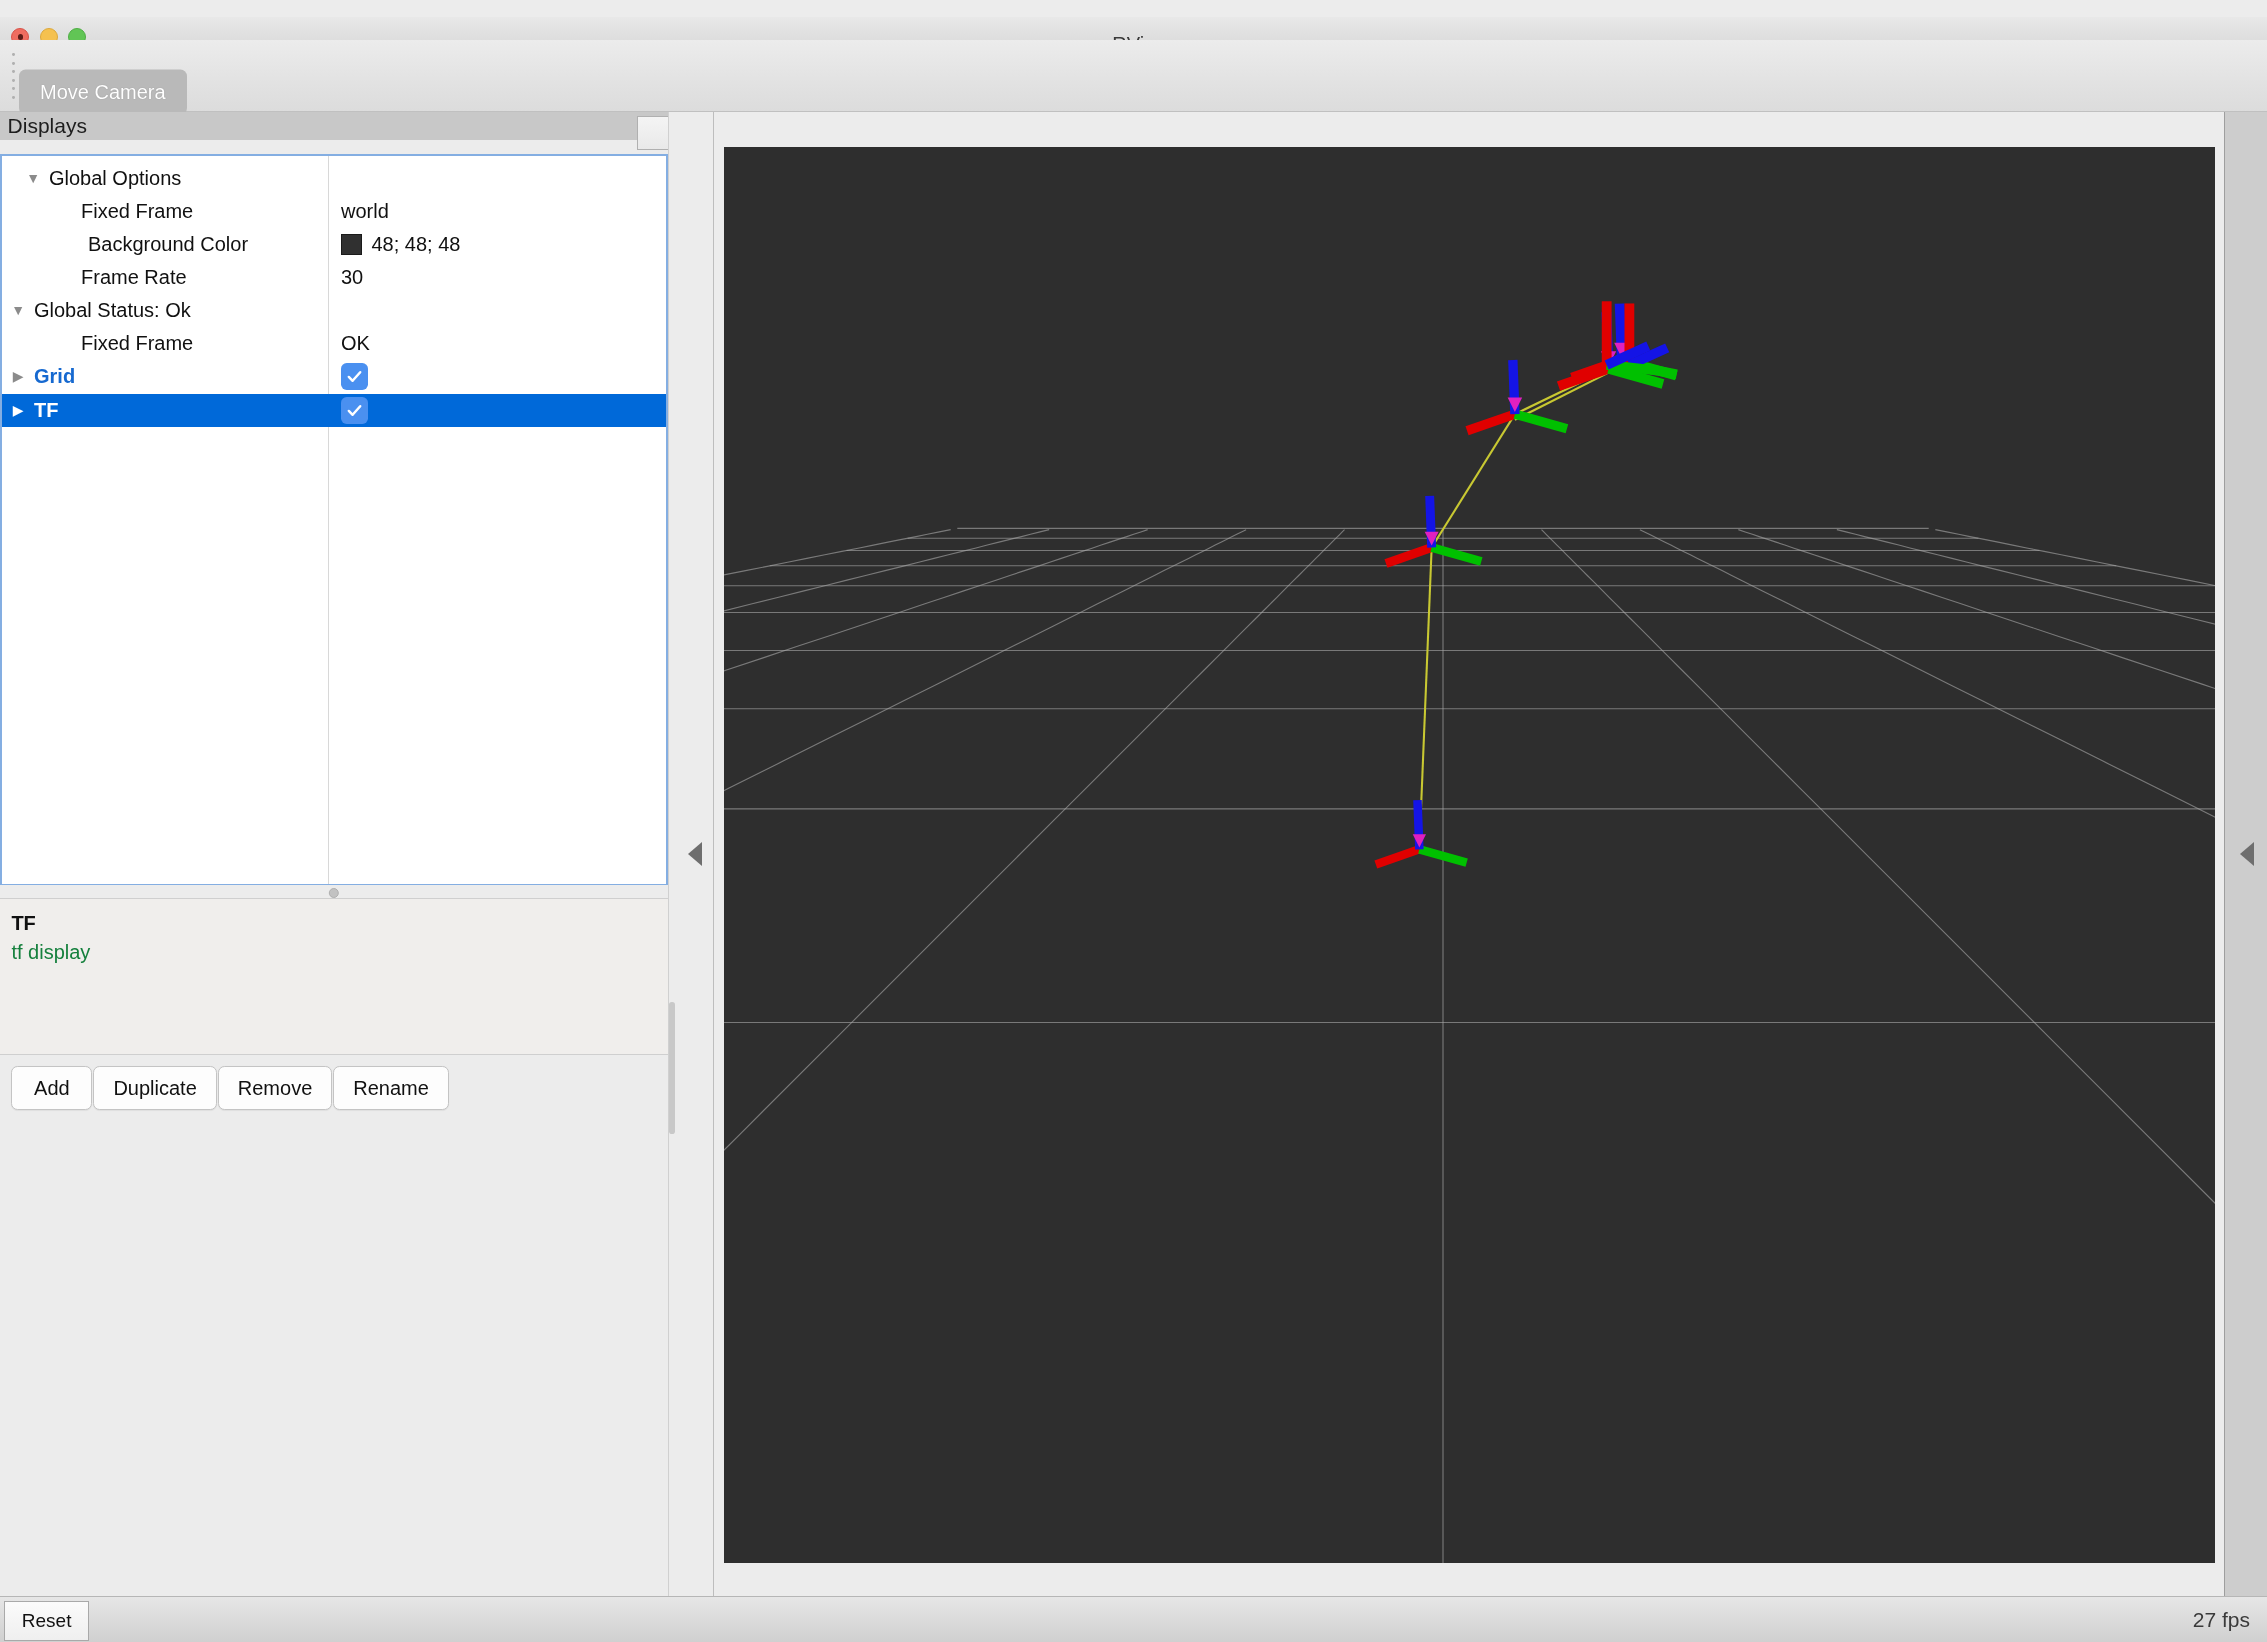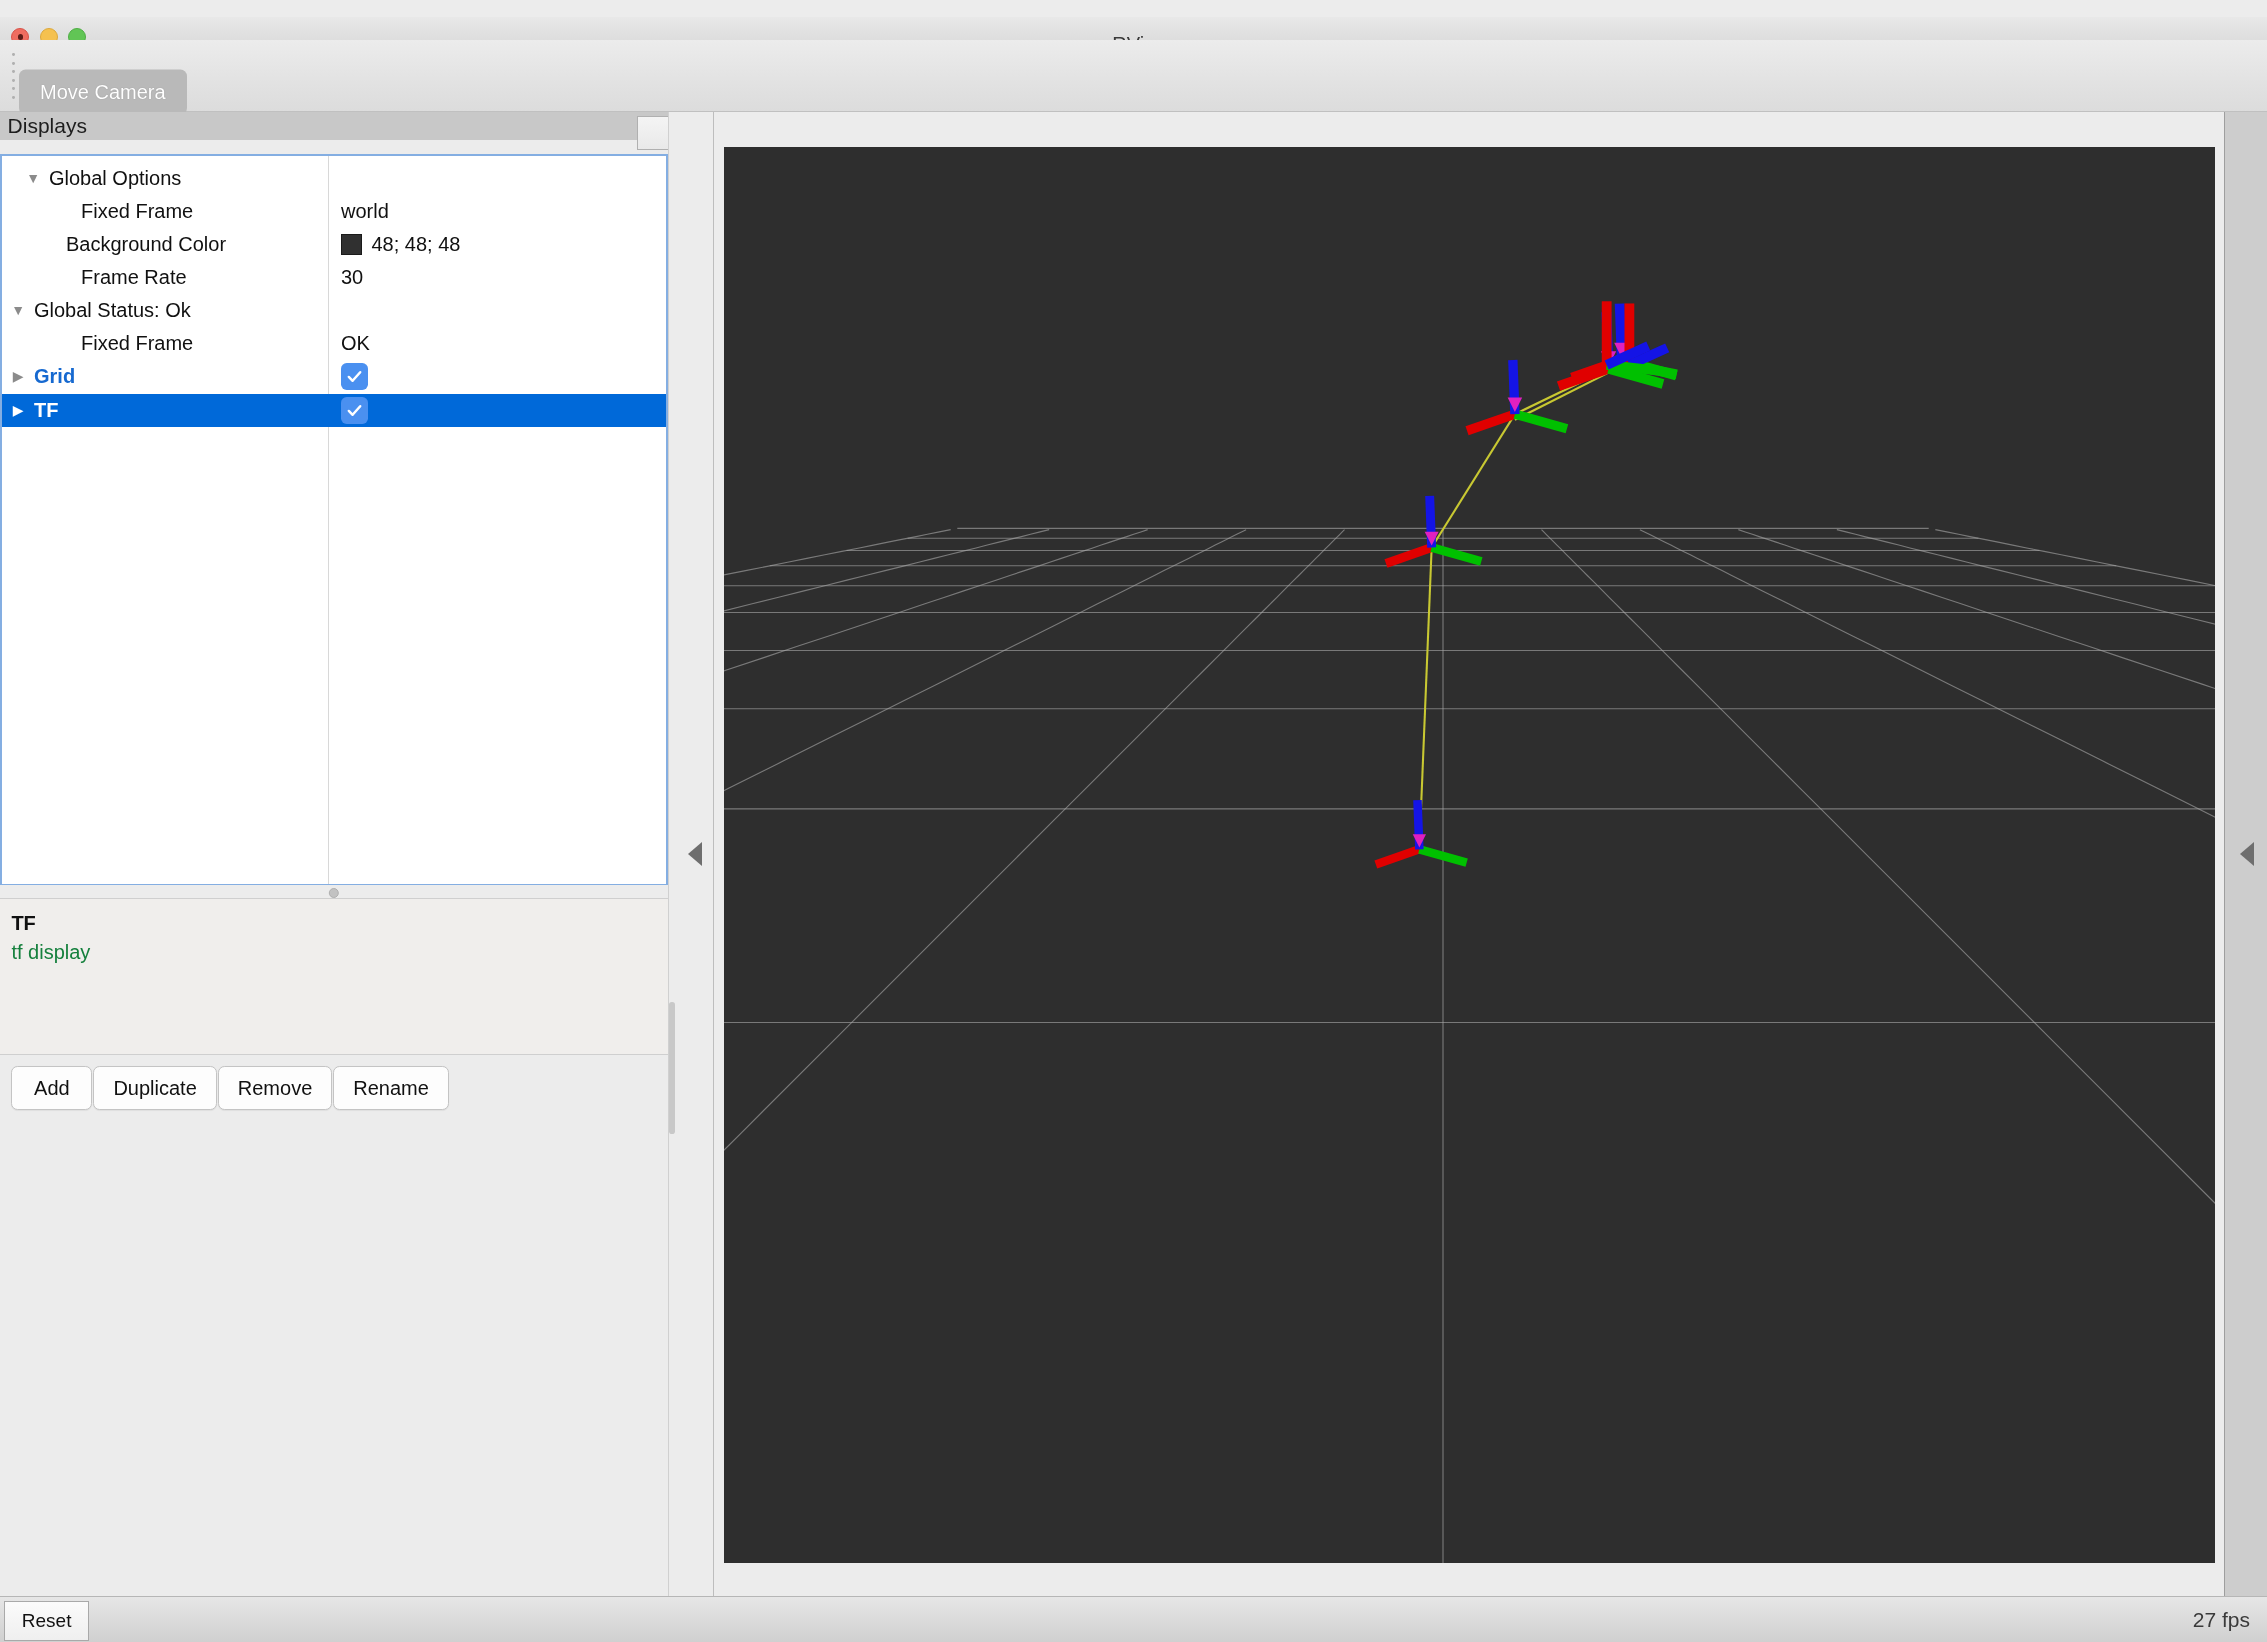--- a/index.html
+++ b/index.html
@@ -273,21 +273,21 @@
         <div class="col-divider"></div>
       <div class="trow" style="top: 5.7px; margin-left: 15px;">
             <span class="tw-arrow down" style="left: 5.7px;"></span>
             <span class="tw-label" style="left: 32px;">Global Options</span>
           </div>
           <div class="trow" style="top: 39px;">
             <span class="tw-label" style="left: 79px;">Fixed Frame</span>
             <span class="tw-value">world</span>
           </div>
           <div class="trow" style="top: 72px;">
-            <span class="tw-label" style="left: 64px;">Background Color</span>
+            <span class="tw-label" style="left: 86px;">Background Color</span>
             <span class="tw-value">
               <span class="swatch" style="background: rgb(48, 48, 48);"></span>
               <span>48; 48; 48</span>
             </span>
           </div>
           <div class="trow" style="top: 105px;">
             <span class="tw-label" style="left: 79px;">Frame Rate</span>
             <span class="tw-value">30</span>
           </div>
           <div class="trow" style="top: 138px;">

